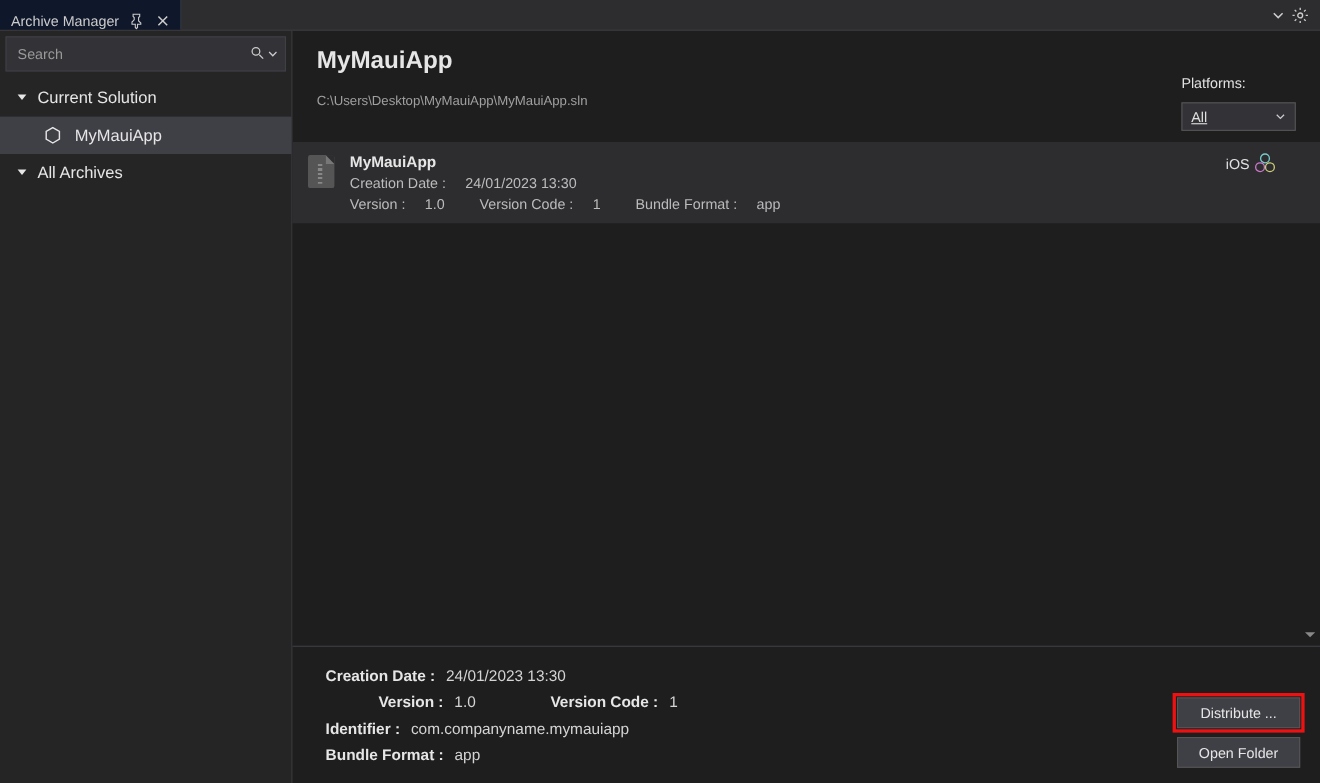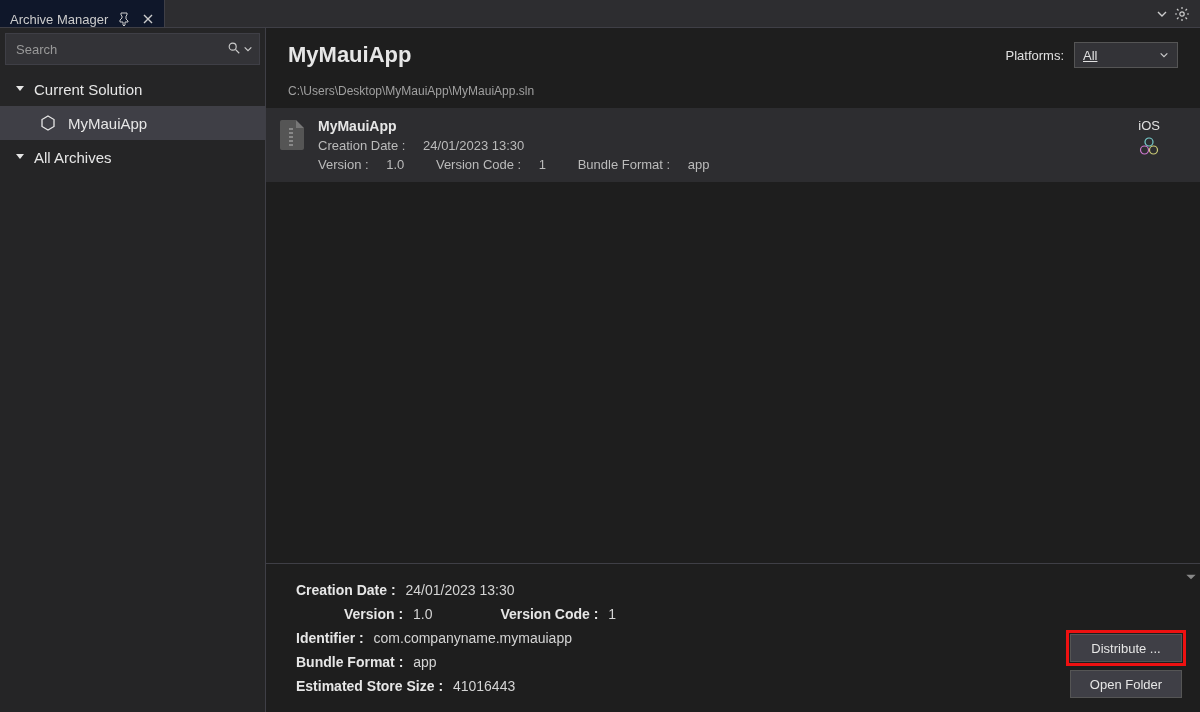--- a/index.html
+++ b/index.html
@@ -95,21 +95,21 @@
     background: #1e1e1e;
     display: flex; flex-direction: column;
     position: relative;
   }
   .content-header {
     padding: 14px 22px 10px 22px;
     display: flex; align-items: flex-start; justify-content: space-between;
   }
   .app-title { font-size: 22px; font-weight: 600; color: #e6e6e6; }
   .app-path { font-size: 12px; color: #a0a0a0; margin-top: 16px; }
-  .platforms { display: flex; align-items: center; gap: 10px; margin-top: 0;}
+  .platforms { display: flex; align-items: flex-start; gap: 10px; margin-top: 26px; flex-direction: column;}
   .platforms-label { color: #e0e0e0; }
   .platforms-select {
     width: 104px; height: 26px;
     background: #333337;
     border: 1px solid #555;
     display: flex; align-items: center; justify-content: space-between;
     padding: 0 8px; color: #e0e0e0; text-decoration: underline;
   }
 
   .archives-list {
@@ -138,21 +138,21 @@
   }
   .file-icon .zip {
     position:absolute; left:9px; top:8px; width:4px; height:18px;
     background: repeating-linear-gradient(#888 0 2px, #555 2px 4px);
   }
   .archive-info { flex: 1; }
   .archive-name { color: #e6e6e6; font-weight: 600; font-size: 14px; }
   .archive-meta { color: #bbb; font-size: 13px; margin-top: 4px; }
   .archive-meta span { margin-right: 14px; }
   .archive-platform {
-    display: flex; flex-direction: column; align-items: center; gap: 4px;
+    display: flex; flex-direction: row; align-items: center; gap: 4px;
     padding-right: 26px;
   }
   .platform-label { color: #e0e0e0; font-size: 13px; }
   .knot-icon {
     width: 20px; height: 20px; position: relative;
   }
   .knot-icon svg { width: 100%; height: 100%; }
 
   .scroll-arrow {
     position: absolute; right: 2px;
@@ -367,25 +367,20 @@
       <div class="detail-line">
         <span class="k">Identifier :</span>
         <span class="sep"> </span>
         <span>com.companyname.mymauiapp</span>
       </div>
       <div class="detail-line">
         <span class="k">Bundle Format :</span>
         <span class="sep"> </span>
         <span>app</span>
       </div>
-      <div class="detail-line">
-        <span class="k">Estimated Store Size :</span>
-        <span class="sep"> </span>
-        <span>41016443</span>
-      </div>
 
       <div class="action-buttons">
         <div class="btn highlight">Distribute ...</div>
         <div class="btn">Open Folder</div>
       </div>
     </div>
 
   </div>
 </div>
 

